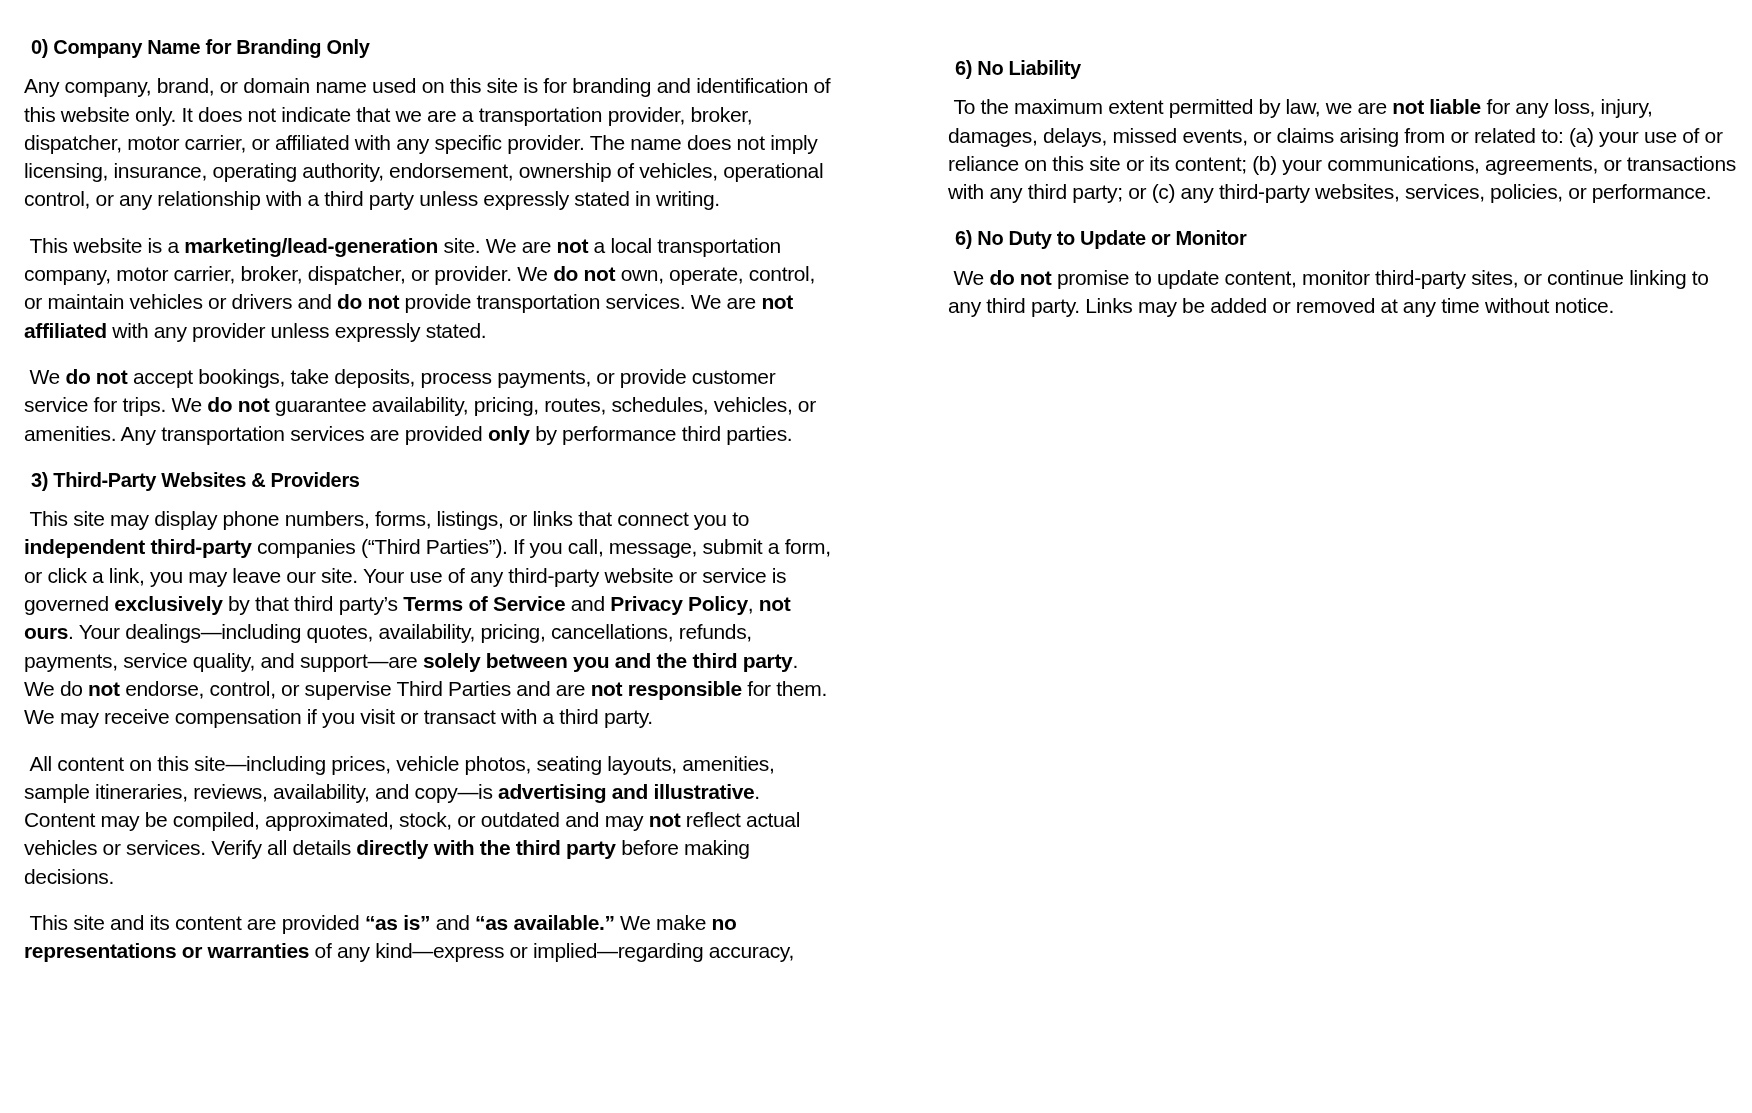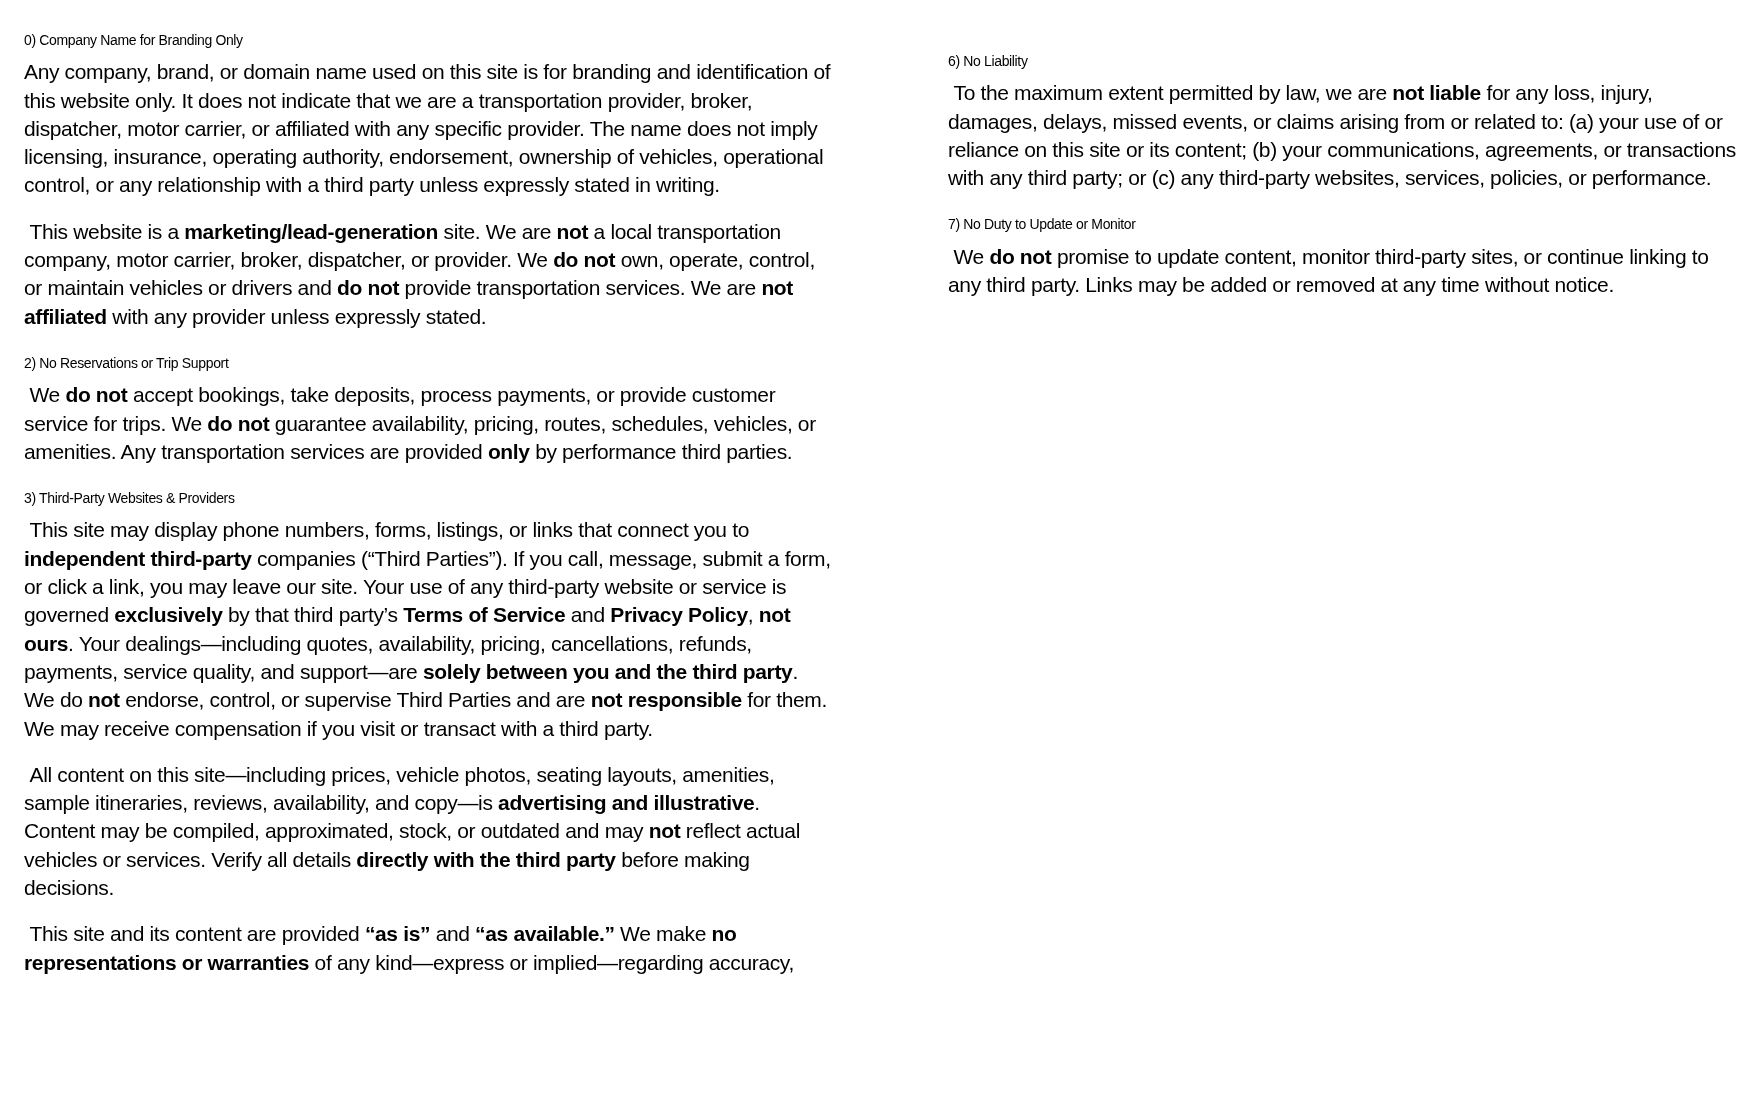--- a/index.html
+++ b/index.html
@@ -20,24 +20,24 @@
     letter-spacing: -0.35px;
   }
   .col {
     position: absolute;
     top: 22px;
   }
   .col-left  { left: 20px;  width: 815px; }
   .col-right { left: 944px; width: 805px; top: 43px; }
   .section + .section { margin-top: 18px; }
   .section h2 {
-    font-size: 14px;
+    font-size: 20px;
     line-height: 28.3px;
-    font-weight: 400;
-    margin: 4px;
+    font-weight: 700;
+    margin: 11px;
     padding: 0;
   }
   .section p {
     margin: 4px;
     padding: 0;
     white-space: pre-wrap;
   }
   .section b { font-weight: 700; }
 </style>
 </head>
@@ -46,37 +46,36 @@
 <div class="page">
   <div class="col col-left">
       <div class="section">
         <h2>0) Company Name for Branding Only</h2>
         <p><span>Any company, brand, or domain name used on this site is for branding and identification of this website only. It does not indicate that we are a transportation provider, broker, dispatcher, motor carrier, or affiliated with any specific provider. The name does not imply licensing, insurance, operating authority, endorsement, ownership of vehicles, operational control, or any relationship with a third party unless expressly stated in writing.</span></p>
       </div>
       <div class="section">
         <p><span> This website is a </span><b>marketing/lead-generation</b><span> site. We are </span><b>not</b><span> a local transportation company, motor carrier, broker, dispatcher, or provider. We </span><b>do not</b><span> own, operate, control, or maintain vehicles or drivers and </span><b>do not</b><span> provide transportation services. We are </span><b>not affiliated</b><span> with any provider unless expressly stated.</span></p>
       </div>
       <div class="section">
-        <h2>2) No Reservations or Trip Support</h2>
         <p><span> We </span><b>do not</b><span> accept bookings, take deposits, process payments, or provide customer service for trips. We </span><b>do not</b><span> guarantee availability, pricing, routes, schedules, vehicles, or amenities. Any transportation services are provided </span><b>only</b><span> by performance third parties.</span></p>
       </div>
       <div class="section">
         <h2>3) Third-Party Websites &amp; Providers</h2>
         <p><span> This site may display phone numbers, forms, listings, or links that connect you to </span><b>independent third-party</b><span> companies (“Third Parties”). If you call, message, submit a form, or click a link, you may leave our site. Your use of any third-party website or service is governed </span><b>exclusively</b><span> by that third party’s </span><b>Terms of Service</b><span> and </span><b>Privacy Policy</b><span>, </span><b>not ours</b><span>. Your dealings—including quotes, availability, pricing, cancellations, refunds, payments, service quality, and support—are </span><b>solely between you and the third party</b><span>. We do </span><b>not</b><span> endorse, control, or supervise Third Parties and are </span><b>not responsible</b><span> for them. We may receive compensation if you visit or transact with a third party.</span></p>
       </div>
       <div class="section">
         <p><span> All content on this site—including prices, vehicle photos, seating layouts, amenities, sample itineraries, reviews, availability, and copy—is </span><b>advertising and illustrative</b><span>. Content may be compiled, approximated, stock, or outdated and may </span><b>not</b><span> reflect actual vehicles or services. Verify all details </span><b>directly with the third party</b><span> before making decisions.</span></p>
       </div>
       <div class="section">
         <p><span> This site and its content are provided </span><b>“as is”</b><span> and </span><b>“as available.”</b><span> We make </span><b>no representations or warranties</b><span> of any kind—express or implied—regarding accuracy,</span></p>
       </div>
     </div>
   <div class="col col-right">
       <div class="section">
         <h2>6) No Liability</h2>
         <p><span> To the maximum extent permitted by law, we are </span><b>not liable</b><span> for any loss, injury, damages, delays, missed events, or claims arising from or related to: (a) your use of or reliance on this site or its content; (b) your communications, agreements, or transactions with any third party; or (c) any third-party websites, services, policies, or performance.</span></p>
       </div>
       <div class="section">
-        <h2>7) No Duty to Update or Monitor</h2>
+        <h2>6) No Duty to Update or Monitor</h2>
         <p><span> We </span><b>do not</b><span> promise to update content, monitor third-party sites, or continue linking to any third party. Links may be added or removed at any time without notice.</span></p>
       </div>
     </div>
 </div>
 
 </body></html>

